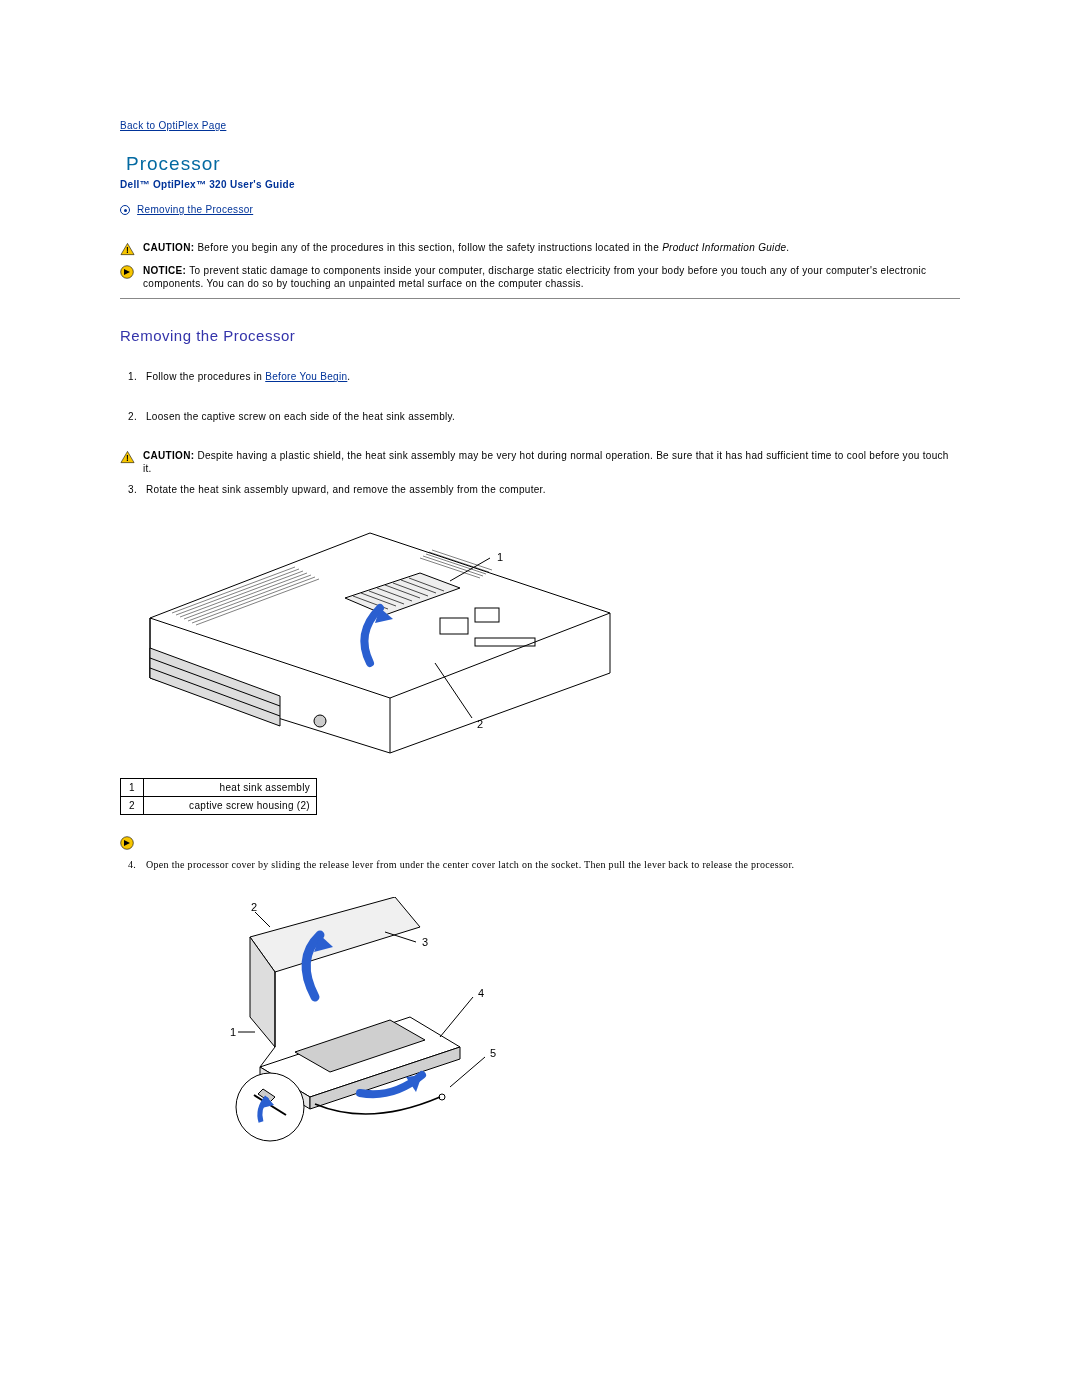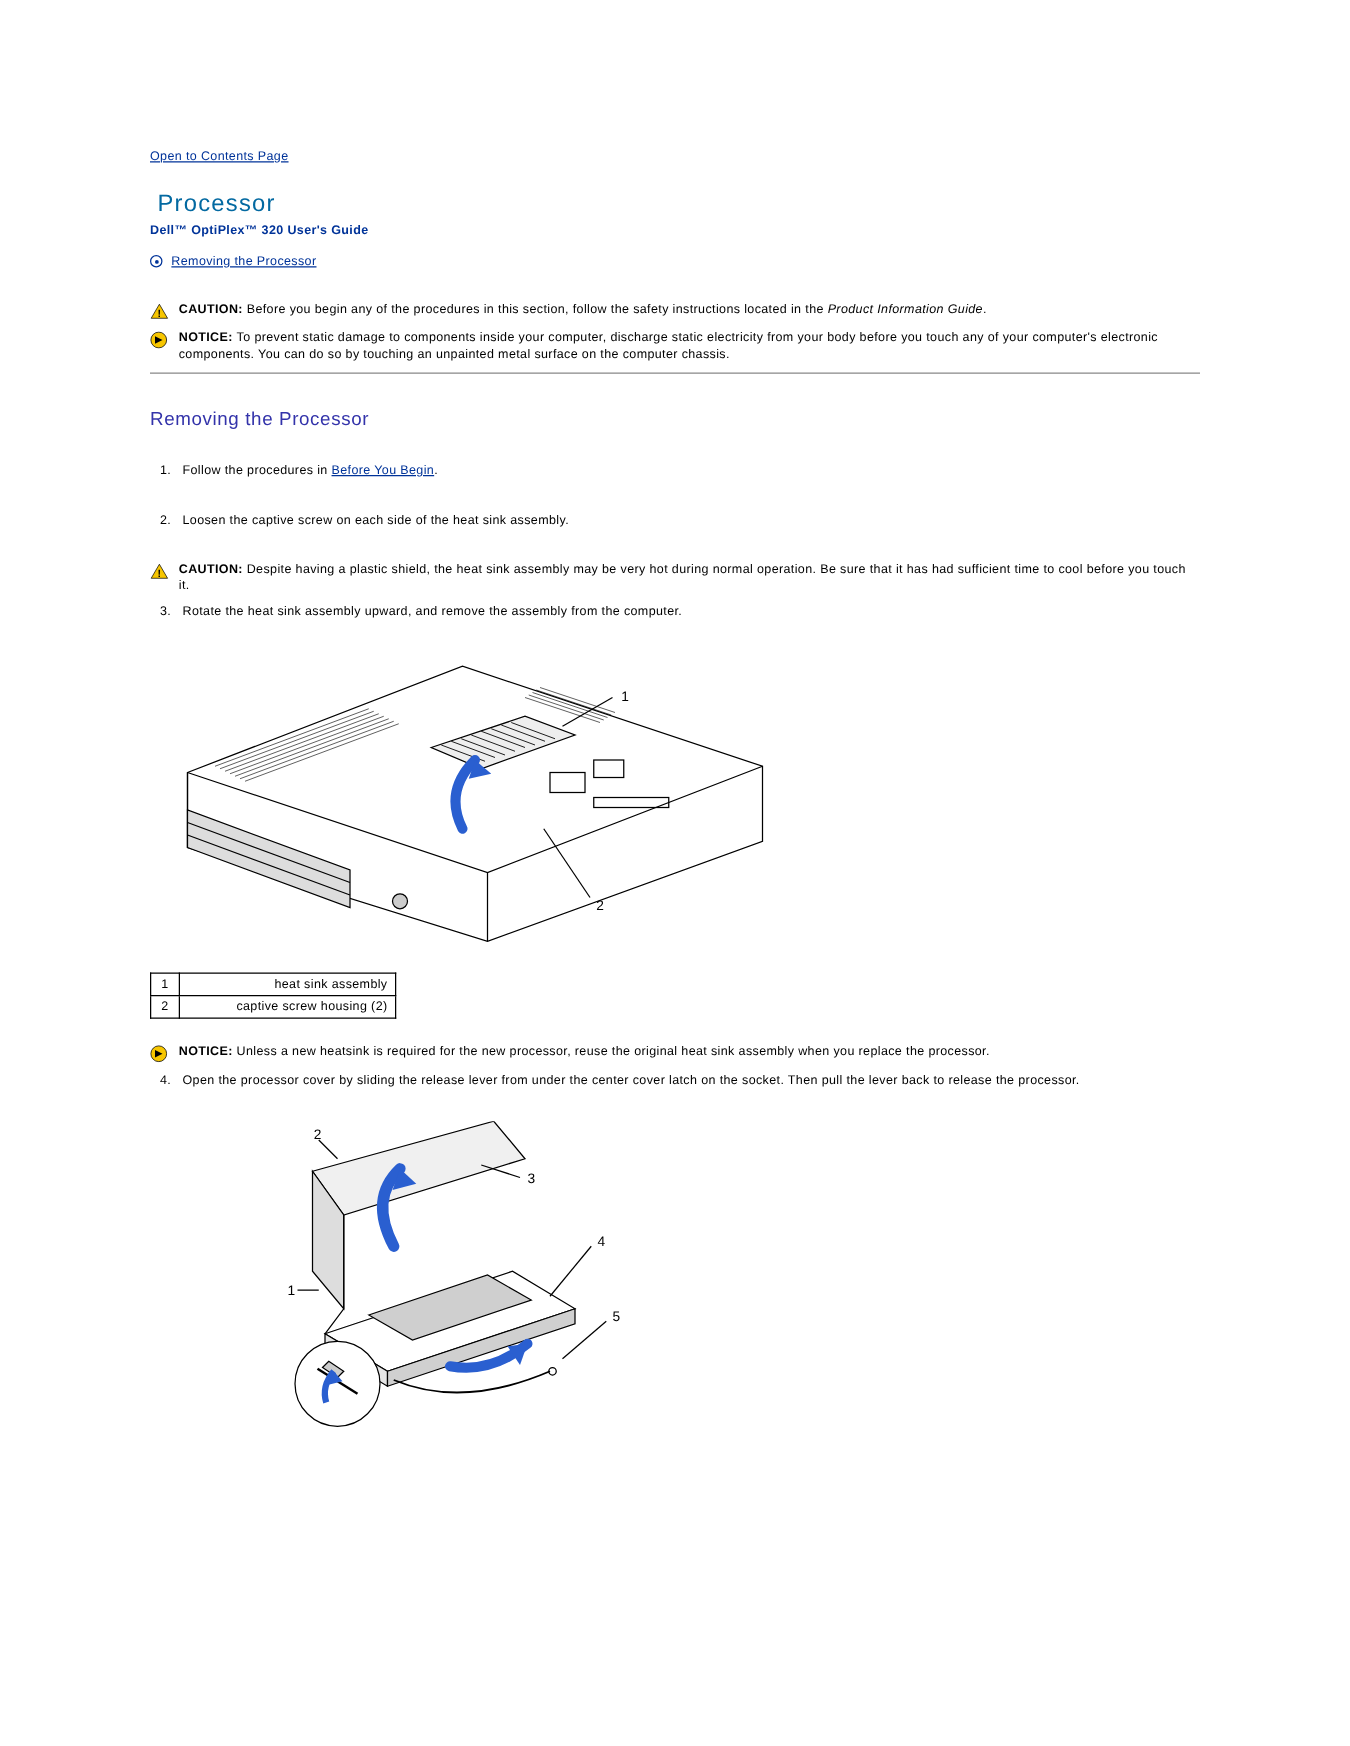--- a/index.html
+++ b/index.html
@@ -134,21 +134,21 @@
   .tri svg { display:block; }
   
   .circ svg { display:block; }
   .fig-svg { display:block; }
 </style>
 </head>
 <body>
 
 
 
-<a class="back-link" href="#">Open to Contents Page</a>
+<a class="back-link" href="#">Back to OptiPlex Page</a>
 
 <h1 class="page-title">Processor</h1>
 <div class="subtitle">Dell™ OptiPlex™ 320 User's Guide</div>
 
 <div class="toc">
   <div class="toc-item">
     <span class="bullet"></span>
     <a href="#" class="toc-link">Removing the Processor</a>
   </div>
 </div>
@@ -277,26 +277,23 @@
 </tbody>
   </table>
 
 <div class="alert-row">
   <span class="alert-icon circ">
     <svg viewBox="0 0 14 14" width="14" height="14">
         <circle cx="7" cy="7" r="6.3" fill="#f7c600" stroke="#000" stroke-width="0.6"></circle>
         <polygon points="4,4 10,7 4,10" fill="#000"></polygon>
       </svg>
   </span>
-  <div class="alert-text">
-    <span class="label-bold">NOTICE: </span><span>Unless a new heatsink is required for the new processor, reuse the original heat sink assembly when you replace the processor.</span>
-  </div>
-</div>
-
-<ol class="steps" style="counter-reset: step 3;">
+</div>
+
+<ol class="steps" style="counter-reset: step 3; font-family: Liberation Serif, serif;">
   <li>Open the processor cover by sliding the release lever from under the center cover latch on the socket. Then pull the lever back to release the processor.</li>
 </ol>
 
 <div class="figure">
 <svg class="fig-svg" width="380" height="250" viewBox="0 0 380 250">
   <g stroke="#000" stroke-width="1" fill="none">
 
     <polygon points="140,170 290,120 340,150 190,200" fill="#fff"></polygon>
     <polygon points="140,170 190,200 190,212 140,182" fill="#e5e5e5"></polygon>
     <polygon points="190,200 340,150 340,162 190,212" fill="#d0d0d0"></polygon>

